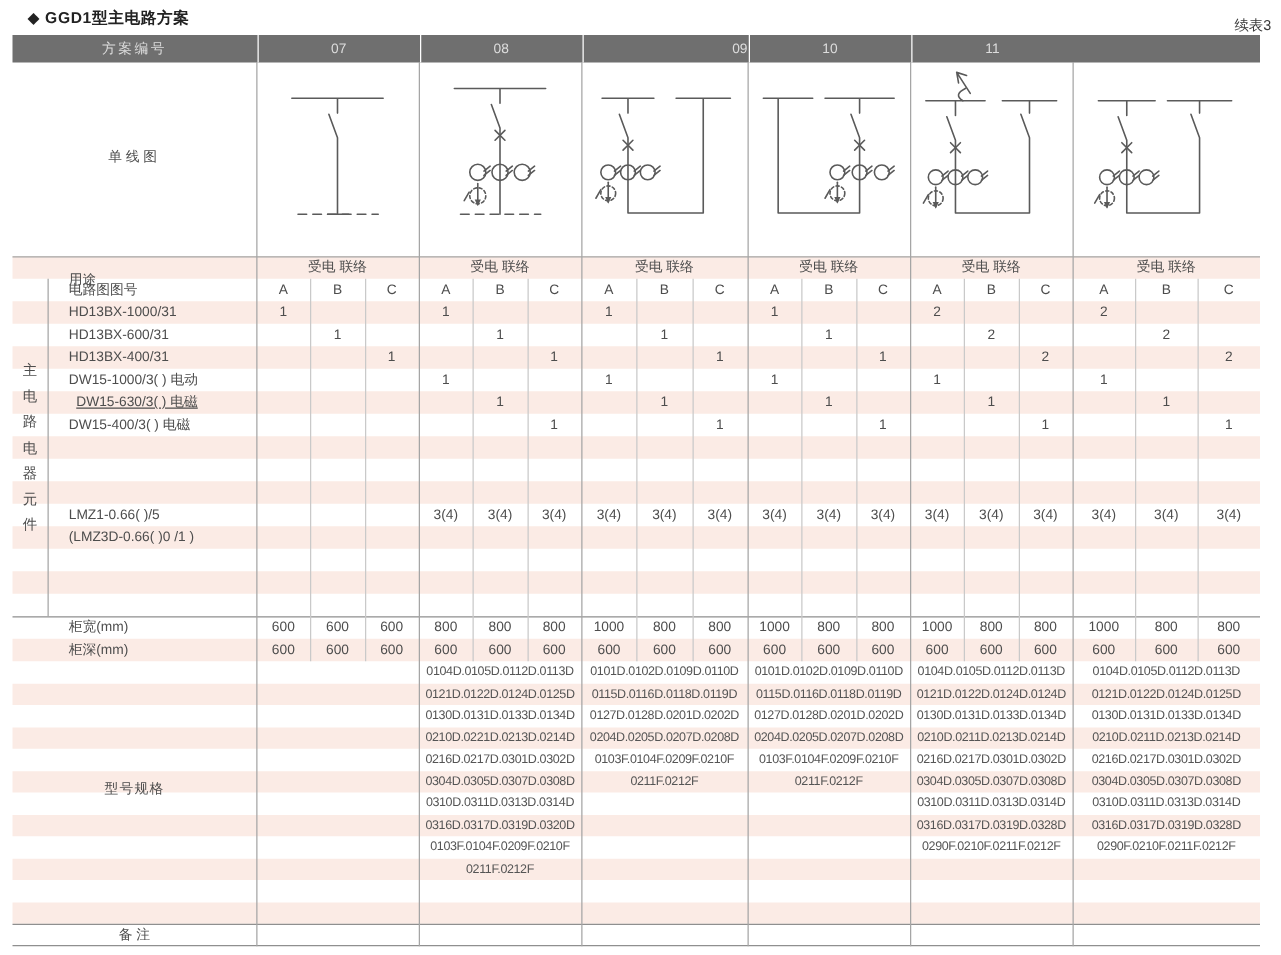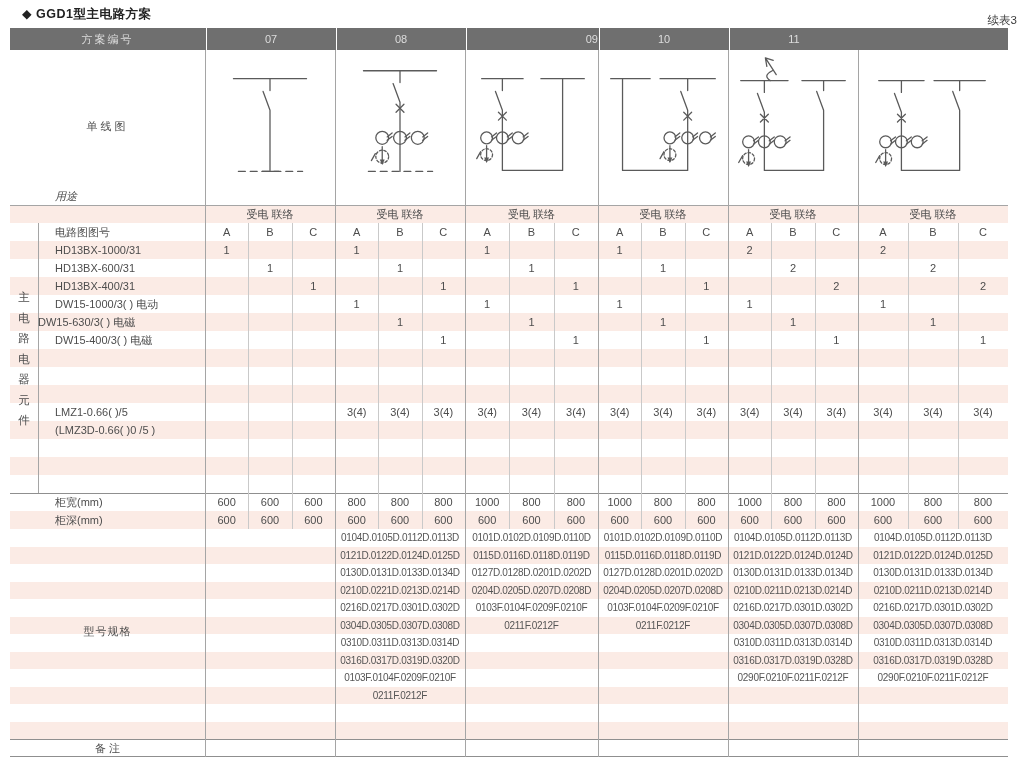--- a/index.html
+++ b/index.html
@@ -121,21 +121,21 @@
         <path d="M29 64 L37 72 M29 72 L37 64"></path>
         <circle cx="17" cy="92" r="6"></circle>
         <circle cx="33" cy="92" r="6"></circle>
         <circle cx="49" cy="92" r="6"></circle>
         <path d="M22 91 l5 -4 M22 94.5 l5 -4 M38 91 l5 -4 M38 94.5 l5 -4 M54 91 l5 -4 M54 94.5 l5 -4"></path>
         <circle cx="17" cy="109" r="6" stroke-dasharray="2.5 2"></circle>
         <path d="M17 100 V116"></path>
         <path d="M14.5 112 L17 117.5 L19.5 112 Z" fill="#5a5a5a" stroke="none"></path>
         <path d="M7 113 l4 -7"></path>
       </svg></div>
-    <div style="left: 45px; top: 159px; width: 150px; height: 18px; line-height: 18px; z-index: 2; font-style: italic;">用途</div>
+    <div style="left: 45px; top: 187px; width: 150px; height: 18px; line-height: 18px; z-index: 2;">用途</div>
     <div style="left: 195px; top: 177px; width: 130px; height: 18px; line-height: 18px; text-align: center; z-index: 2;">受电 联络</div>
     <div style="left: 325px; top: 177px; width: 130px; height: 18px; line-height: 18px; text-align: center; z-index: 2;">受电 联络</div>
     <div style="left: 455px; top: 177px; width: 133px; height: 18px; line-height: 18px; text-align: center; z-index: 2;">受电 联络</div>
     <div style="left: 588px; top: 177px; width: 130px; height: 18px; line-height: 18px; text-align: center; z-index: 2;">受电 联络</div>
     <div style="left: 718px; top: 177px; width: 130px; height: 18px; line-height: 18px; text-align: center; z-index: 2;">受电 联络</div>
     <div style="left: 848px; top: 177px; width: 150px; height: 18px; line-height: 18px; text-align: center; z-index: 2;">受电 联络</div>
     <div style="left: 45px; top: 195px; width: 150px; height: 18px; line-height: 18px; z-index: 2;">电路图图号</div>
     <div style="left: 195px; top: 195px; width: 43.3333px; height: 18px; line-height: 18px; text-align: center; font-size: 11px; z-index: 2;">A</div>
     <div style="left: 238.333px; top: 195px; width: 43.3333px; height: 18px; line-height: 18px; text-align: center; font-size: 11px; z-index: 2;">B</div>
     <div style="left: 281.667px; top: 195px; width: 43.3333px; height: 18px; line-height: 18px; text-align: center; font-size: 11px; z-index: 2;">C</div>
@@ -174,21 +174,21 @@
     <div style="left: 543.667px; top: 249px; width: 44.3333px; height: 18px; line-height: 18px; text-align: center; font-size: 11px; z-index: 2;">1</div>
     <div style="left: 674.667px; top: 249px; width: 43.3333px; height: 18px; line-height: 18px; text-align: center; font-size: 11px; z-index: 2;">1</div>
     <div style="left: 804.667px; top: 249px; width: 43.3333px; height: 18px; line-height: 18px; text-align: center; font-size: 11px; z-index: 2;">2</div>
     <div style="left: 948px; top: 249px; width: 50px; height: 18px; line-height: 18px; text-align: center; font-size: 11px; z-index: 2;">2</div>
     <div style="left: 45px; top: 267px; width: 150px; height: 18px; line-height: 18px; z-index: 2;">DW15-1000/3( )  电动</div>
     <div style="left: 325px; top: 267px; width: 43.3333px; height: 18px; line-height: 18px; text-align: center; font-size: 11px; z-index: 2;">1</div>
     <div style="left: 455px; top: 267px; width: 44.3333px; height: 18px; line-height: 18px; text-align: center; font-size: 11px; z-index: 2;">1</div>
     <div style="left: 588px; top: 267px; width: 43.3333px; height: 18px; line-height: 18px; text-align: center; font-size: 11px; z-index: 2;">1</div>
     <div style="left: 718px; top: 267px; width: 43.3333px; height: 18px; line-height: 18px; text-align: center; font-size: 11px; z-index: 2;">1</div>
     <div style="left: 848px; top: 267px; width: 50px; height: 18px; line-height: 18px; text-align: center; font-size: 11px; z-index: 2;">1</div>
-    <div style="left: 28px; top: 285px; width: 150px; height: 32px; line-height: 18px; z-index: 2;">DW15-630/3( )  电磁</div>
+    <div style="left: 51px; top: 285px; width: 150px; height: 32px; line-height: 18px; z-index: 2; text-decoration: underline;">DW15-630/3( )  电磁</div>
     <div style="left: 368.333px; top: 285px; width: 43.3333px; height: 18px; line-height: 18px; text-align: center; font-size: 11px; z-index: 2;">1</div>
     <div style="left: 499.333px; top: 285px; width: 44.3333px; height: 18px; line-height: 18px; text-align: center; font-size: 11px; z-index: 2;">1</div>
     <div style="left: 631.333px; top: 285px; width: 43.3333px; height: 18px; line-height: 18px; text-align: center; font-size: 11px; z-index: 2;">1</div>
     <div style="left: 761.333px; top: 285px; width: 43.3333px; height: 18px; line-height: 18px; text-align: center; font-size: 11px; z-index: 2;">1</div>
     <div style="left: 898px; top: 285px; width: 50px; height: 18px; line-height: 18px; text-align: center; font-size: 11px; z-index: 2;">1</div>
     <div style="left: 45px; top: 303px; width: 150px; height: 32px; line-height: 18px; z-index: 2;">DW15-400/3( )  电磁</div>
     <div style="left: 411.667px; top: 303px; width: 43.3333px; height: 18px; line-height: 18px; text-align: center; font-size: 11px; z-index: 2;">1</div>
     <div style="left: 543.667px; top: 303px; width: 44.3333px; height: 18px; line-height: 18px; text-align: center; font-size: 11px; z-index: 2;">1</div>
     <div style="left: 674.667px; top: 303px; width: 43.3333px; height: 18px; line-height: 18px; text-align: center; font-size: 11px; z-index: 2;">1</div>
     <div style="left: 804.667px; top: 303px; width: 43.3333px; height: 18px; line-height: 18px; text-align: center; font-size: 11px; z-index: 2;">1</div>
@@ -202,21 +202,21 @@
     <div style="left: 543.667px; top: 375px; width: 44.3333px; height: 18px; line-height: 18px; text-align: center; font-size: 11px; z-index: 2;">3(4)</div>
     <div style="left: 588px; top: 375px; width: 43.3333px; height: 18px; line-height: 18px; text-align: center; font-size: 11px; z-index: 2;">3(4)</div>
     <div style="left: 631.333px; top: 375px; width: 43.3333px; height: 18px; line-height: 18px; text-align: center; font-size: 11px; z-index: 2;">3(4)</div>
     <div style="left: 674.667px; top: 375px; width: 43.3333px; height: 18px; line-height: 18px; text-align: center; font-size: 11px; z-index: 2;">3(4)</div>
     <div style="left: 718px; top: 375px; width: 43.3333px; height: 18px; line-height: 18px; text-align: center; font-size: 11px; z-index: 2;">3(4)</div>
     <div style="left: 761.333px; top: 375px; width: 43.3333px; height: 18px; line-height: 18px; text-align: center; font-size: 11px; z-index: 2;">3(4)</div>
     <div style="left: 804.667px; top: 375px; width: 43.3333px; height: 18px; line-height: 18px; text-align: center; font-size: 11px; z-index: 2;">3(4)</div>
     <div style="left: 848px; top: 375px; width: 50px; height: 18px; line-height: 18px; text-align: center; font-size: 11px; z-index: 2;">3(4)</div>
     <div style="left: 898px; top: 375px; width: 50px; height: 18px; line-height: 18px; text-align: center; font-size: 11px; z-index: 2;">3(4)</div>
     <div style="left: 948px; top: 375px; width: 50px; height: 18px; line-height: 18px; text-align: center; font-size: 11px; z-index: 2;">3(4)</div>
-    <div style="left: 45px; top: 393px; width: 150px; height: 18px; line-height: 18px; z-index: 2;">(LMZ3D-0.66( )0 /5 )</div>
+    <div style="left: 45px; top: 393px; width: 150px; height: 18px; line-height: 18px; z-index: 2;">(LMZ3D-0.66( )0 /1 )</div>
     <div style="left: 0px; top: 263px; width: 28px; height: 13px; line-height: 13px; text-align: center; font-size: 11.5px; z-index: 2;">主</div>
     <div style="left: 0px; top: 283.5px; width: 28px; height: 13px; line-height: 13px; text-align: center; font-size: 11.5px; z-index: 2;">电</div>
     <div style="left: 0px; top: 304px; width: 28px; height: 13px; line-height: 13px; text-align: center; font-size: 11.5px; z-index: 2;">路</div>
     <div style="left: 0px; top: 324.5px; width: 28px; height: 13px; line-height: 13px; text-align: center; font-size: 11.5px; z-index: 2;">电</div>
     <div style="left: 0px; top: 345px; width: 28px; height: 13px; line-height: 13px; text-align: center; font-size: 11.5px; z-index: 2;">器</div>
     <div style="left: 0px; top: 365.5px; width: 28px; height: 13px; line-height: 13px; text-align: center; font-size: 11.5px; z-index: 2;">元</div>
     <div style="left: 0px; top: 386px; width: 28px; height: 13px; line-height: 13px; text-align: center; font-size: 11.5px; z-index: 2;">件</div>
     <div style="left: 45px; top: 465px; width: 150px; height: 18px; line-height: 18px; z-index: 2;">柜宽(mm)</div>
     <div style="left: 195px; top: 465px; width: 43.3333px; height: 18px; line-height: 18px; text-align: center; font-size: 11px; z-index: 2;">600</div>
     <div style="left: 238.333px; top: 465px; width: 43.3333px; height: 18px; line-height: 18px; text-align: center; font-size: 11px; z-index: 2;">600</div>

